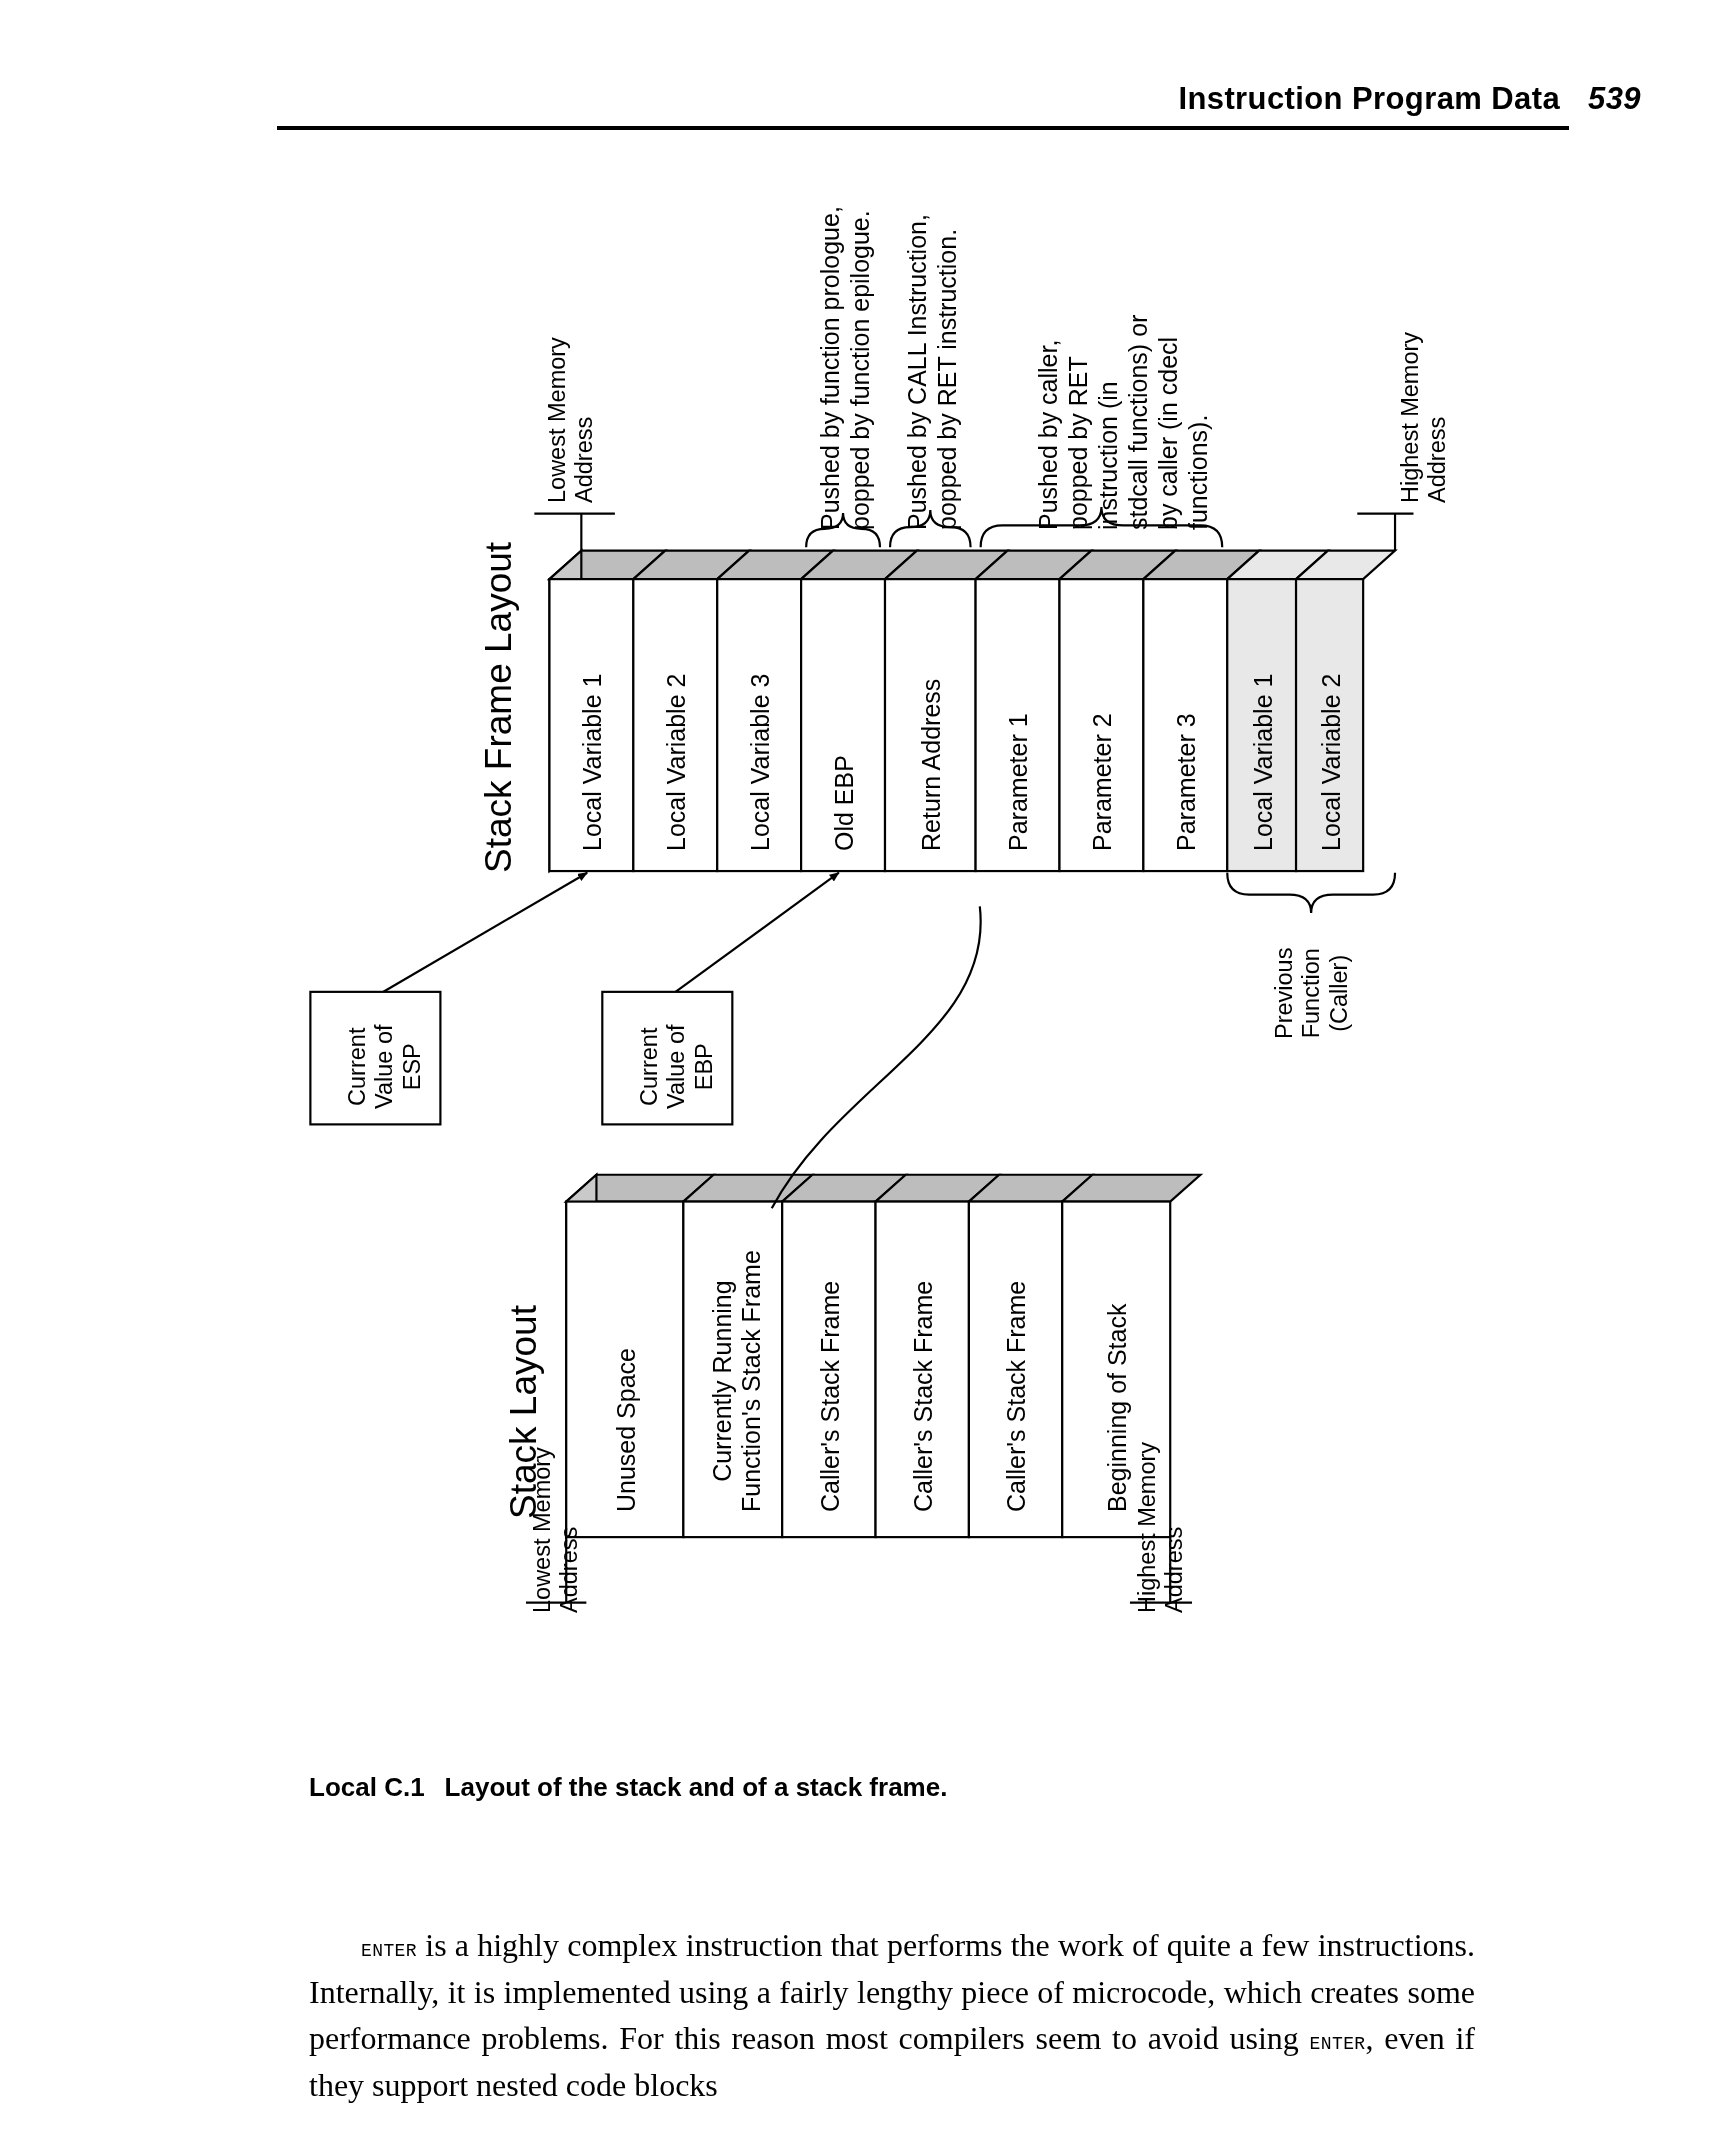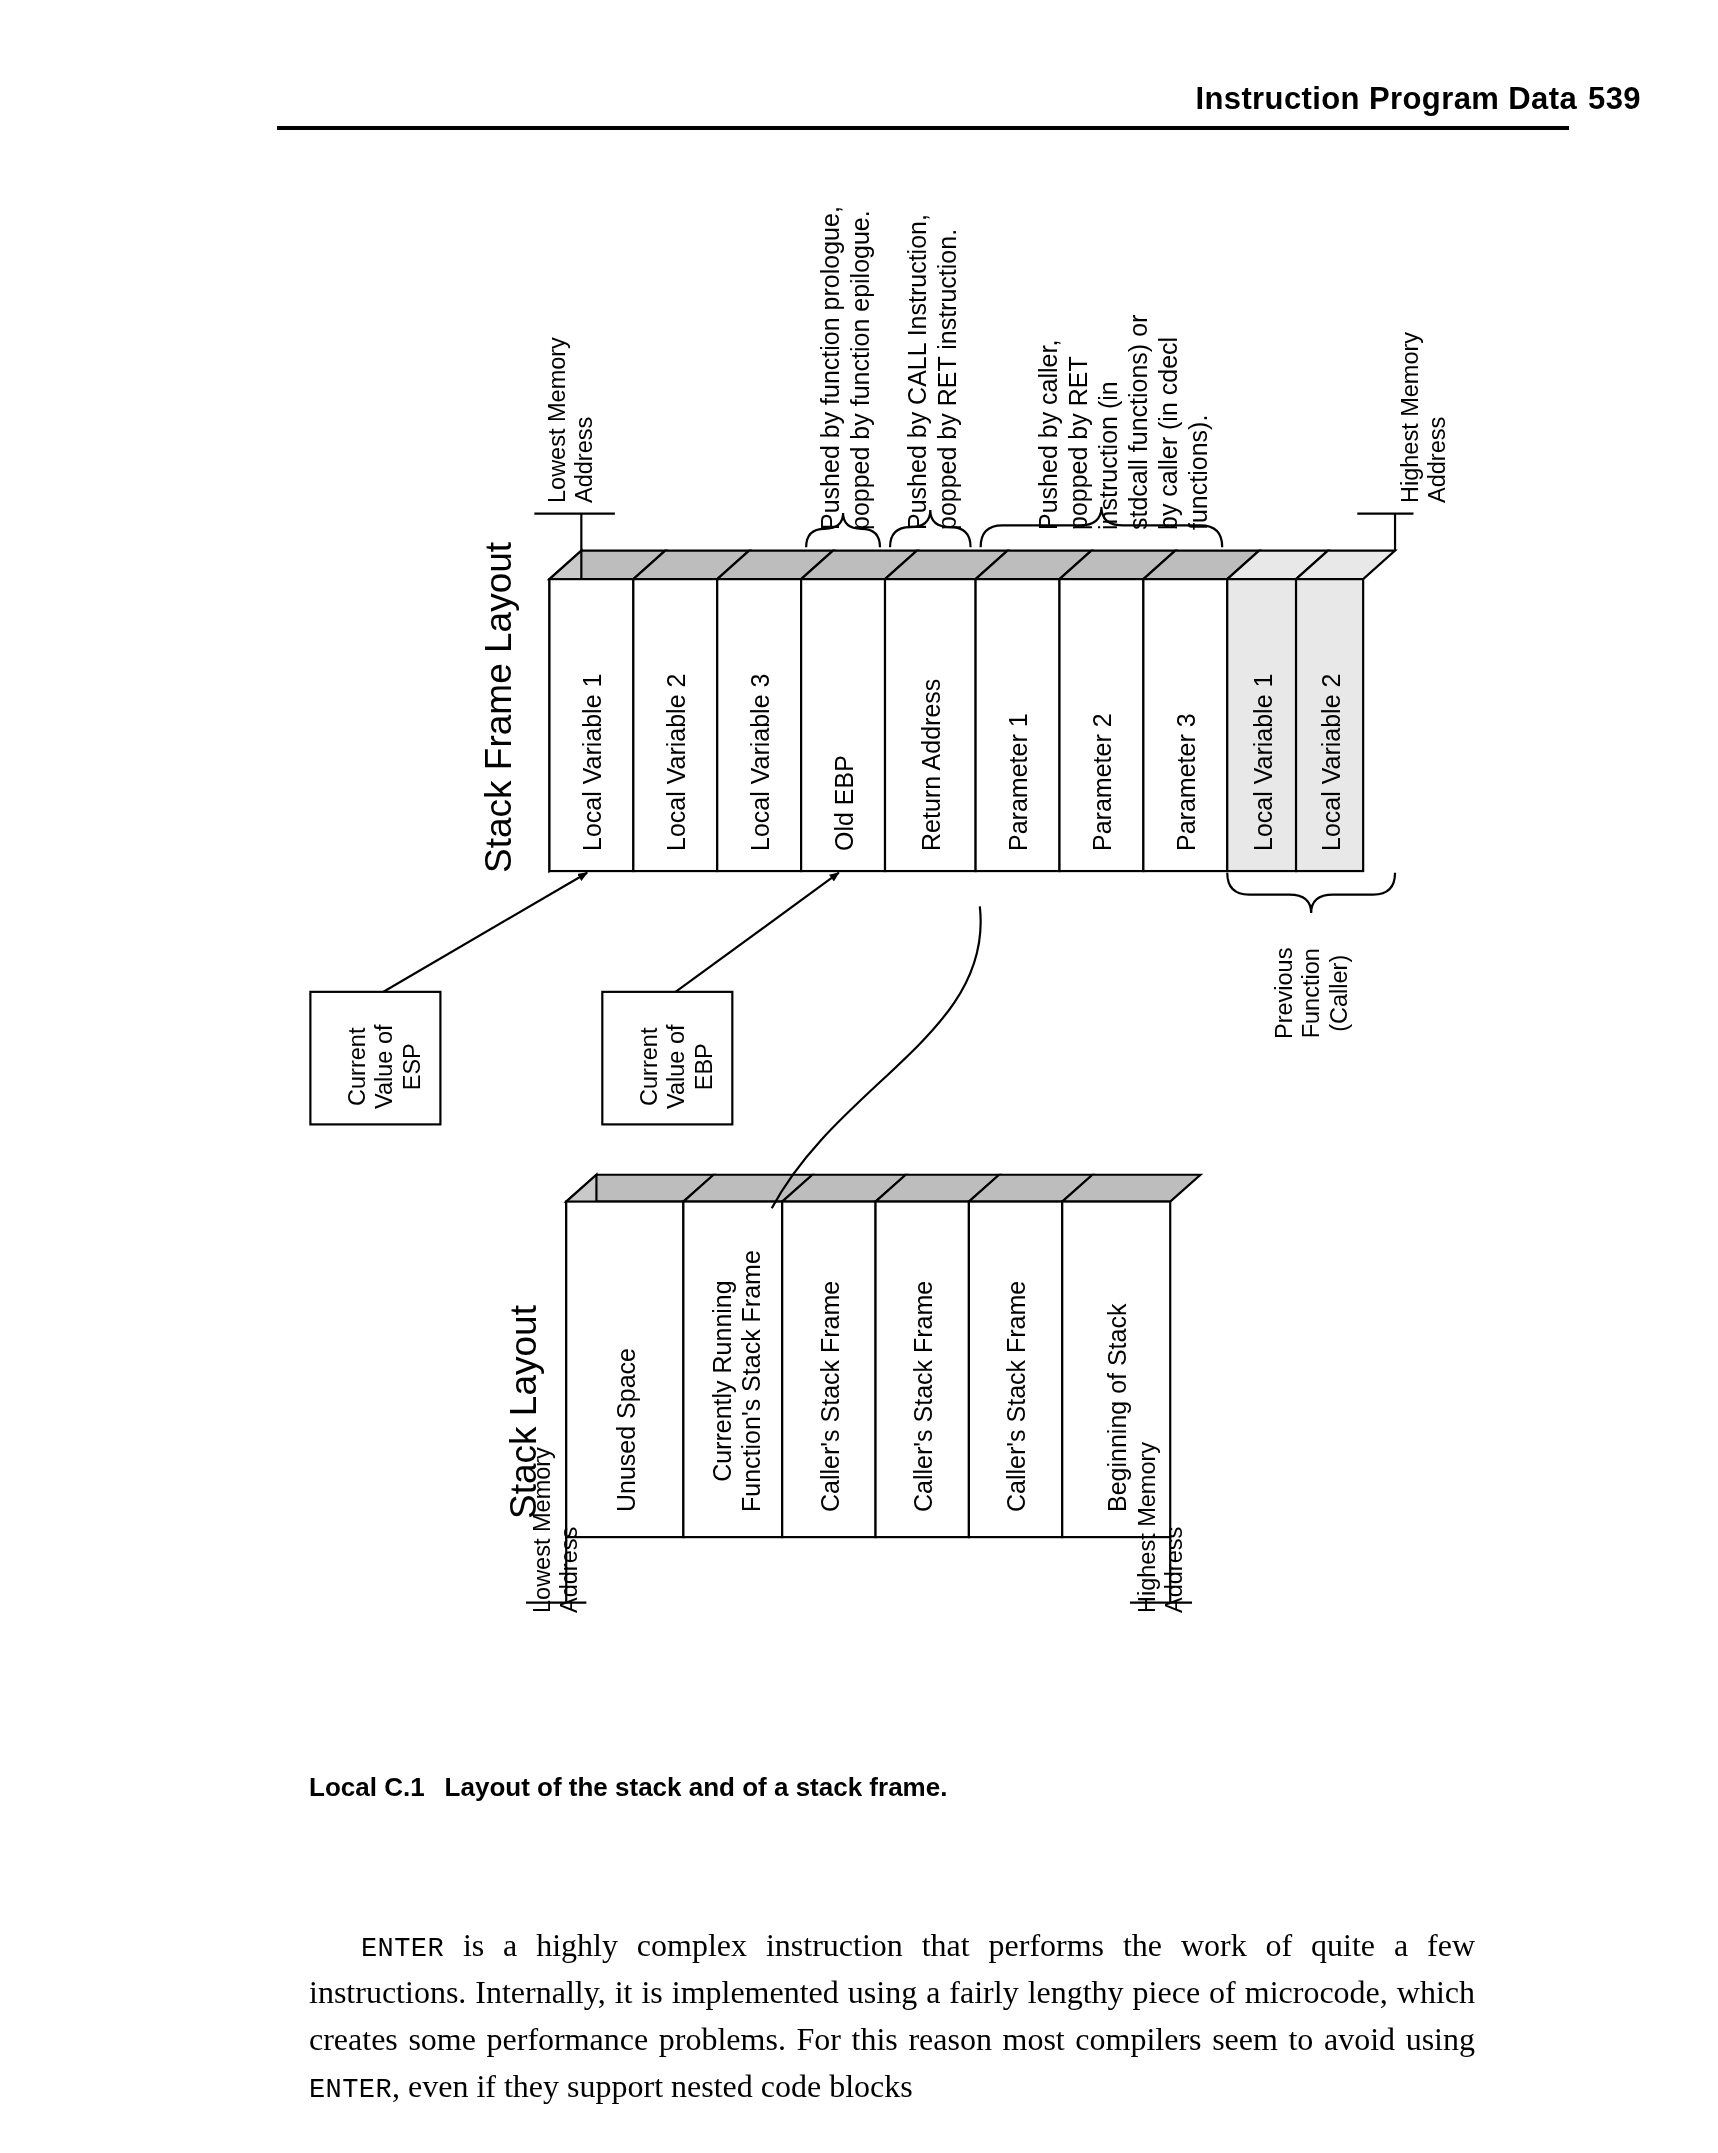--- a/index.html
+++ b/index.html
@@ -4,38 +4,38 @@
 <style>
   html,body{margin:0;padding:0;background:#fff;}
   body{width:1718px;height:2154px;position:relative;
        font-family:"Liberation Serif",serif;color:#000;}
 
   
   #running-head{position:absolute;left:0;top:81px;width:1718px;
       text-align:right;padding-right:77px;box-sizing:border-box;
       font-family:"Liberation Sans",sans-serif;font-weight:bold;
       font-size:31px;letter-spacing:0.4px;}
-  #running-head .pg{margin-left:11px;}
+  #running-head .pg{margin-left:28px;font-style:italic;}
   #head-rule{position:absolute;left:277px;top:126px;width:1292px;height:4.2px;background:#000;}
 
   
   .rot{position:absolute;transform-origin:0 0;transform:rotate(-90deg);
        font-family:"Liberation Sans",sans-serif;white-space:pre;line-height:1.16;}
 
   
   #fig-caption{position:absolute;left:309px;top:1772px;
       font-family:"Liberation Sans",sans-serif;font-size:26px;width:1007px;}
   #fig-caption b{font-weight:bold;}
   #fig-caption .cap{font-weight:bold;margin-left:20px;}
 
   
   #body-par{position:absolute;left:309px;top:1890px;width:1166px;
       font-family:"Liberation Serif",serif;font-size:32px;line-height:1.46;
       text-align:justify;text-indent:52px;}
-  #body-par .mono{font-family:"Liberation Mono",monospace;font-size:27px;
+  #body-par .mono{font-family:"Liberation Mono",monospace;font-size:18px;
       letter-spacing:0.4px;}
 
   
   #fig{position:absolute;left:0;top:0;width:1718px;height:2154px;}
 
   
   .celllab{font-family:"Liberation Sans",sans-serif;font-size:25px;}
   .smalllab{font-family:"Liberation Sans",sans-serif;font-size:23.5px;}
   .annlab{font-family:"Liberation Sans",sans-serif;font-size:25px;line-height:1.2;}
   .title-lab{font-family:"Liberation Sans",sans-serif;font-size:37px;}

